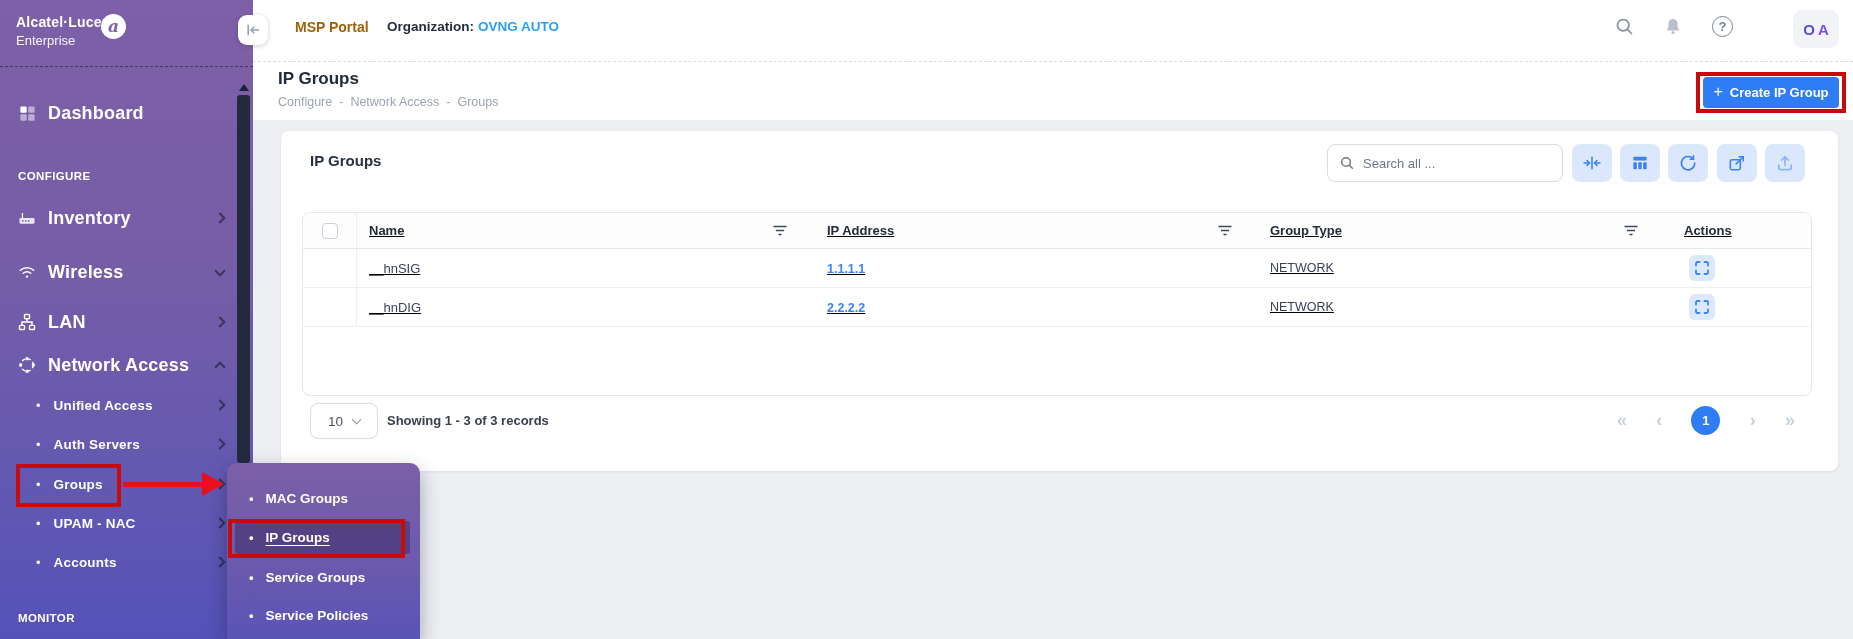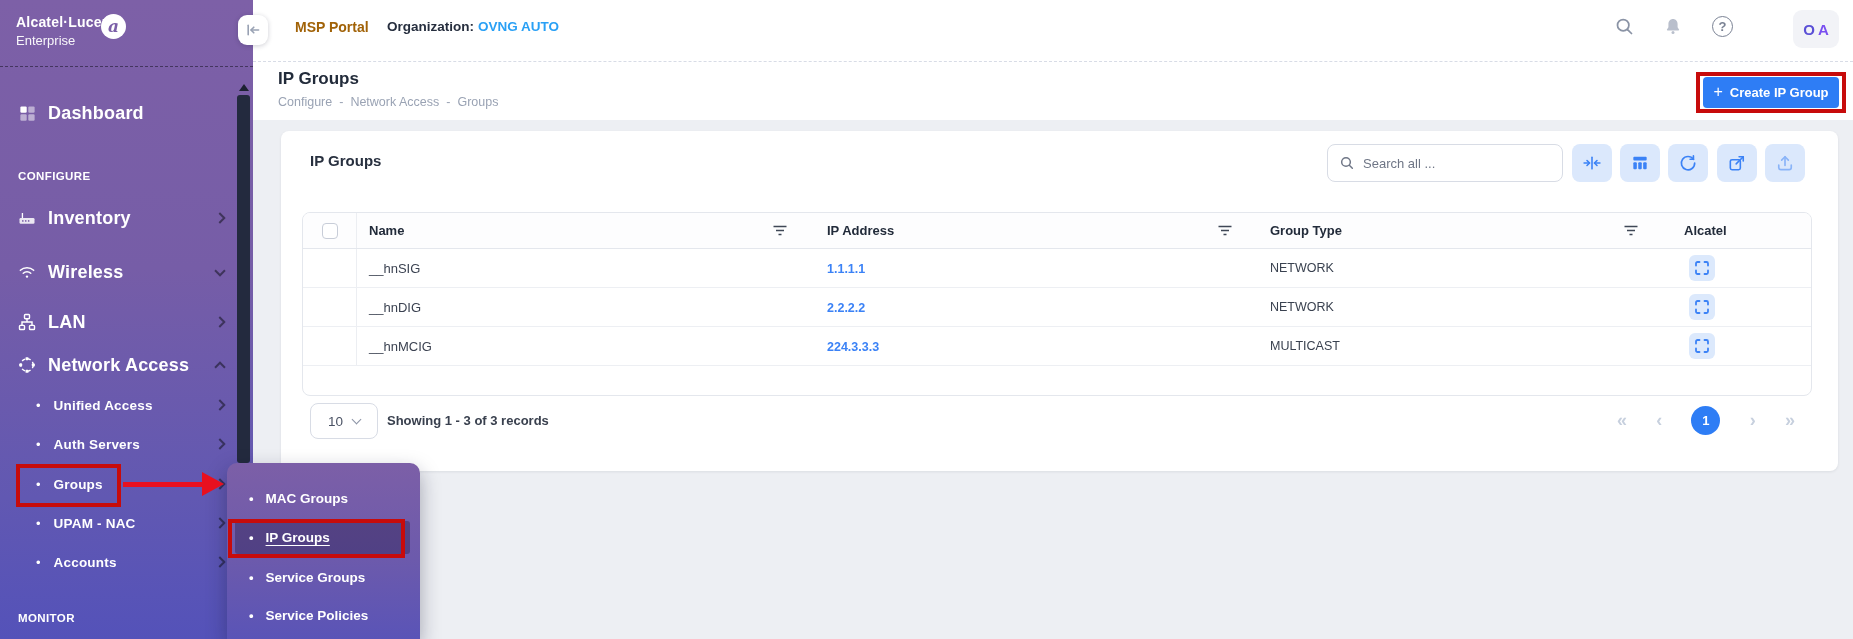--- a/index.html
+++ b/index.html
@@ -77,21 +77,21 @@
 
   .search-box { position:absolute; left:1046px; top:13px; width:236px; height:38px; border:1px solid #d8dce5; border-radius:8px;
     background:#fff; display:flex; align-items:center; padding-left:11px; gap:8px; }
   .search-input { border:none; outline:none; width:180px; font-size:13px; color:#3b4251; font-family:inherit; background:transparent; }
   .search-input::placeholder { color:#6f7686; }
 
   .tool-btn { position:absolute; top:13px; width:40px; height:38px; background:#dbe8fc; border:none; border-radius:8px;
     display:flex; align-items:center; justify-content:center; cursor:pointer; }
 
   .table { position:absolute; left:21px; top:81px; width:1510px; height:184px; border:1px solid #e4e7ed; border-radius:8px; overflow:hidden; background:#fff; }
-  .t-head, .t-row { display:grid; grid-template-columns:54px 444px 445px 410px 157px; align-items:center; }
+  .t-head, .t-row { display:grid; grid-template-columns:54px 444px 445px 410px 157px; align-items:center;text-decoration:underline; }
   .t-head { height:36px; border-bottom:1px solid #e4e7ed; background:#fdfdfe; }
   .t-row { height:39px; border-bottom:1px solid #edeff3; }
   .th { font-size:13px; font-weight:bold; color:#222b3a; display:flex; align-items:center; justify-content:space-between; }
   .cell-check { display:flex; align-items:center; justify-content:center; height:100%; border-right:1px solid #eceef2; }
   .checkbox { width:16px; height:16px; border:1.5px solid #c8cdd8; border-radius:4px; background:#fff; cursor:pointer; }
   .pad-name { padding-left:12px; padding-right:14px; }
   .pad-ip { padding-left:26px; padding-right:14px; }
   .pad-type { padding-left:24px; padding-right:18px; }
   .pad-act { padding-left:28px; }
   .td { font-size:13px; color:#3b4251; }
@@ -351,21 +351,21 @@
         </div>
         <div class="th pad-type">
           <span>Group Type</span>
           <svg width="14" height="11" viewBox="0 0 14 11">
               <line x1="0.5" y1="1.5" x2="13.5" y2="1.5" stroke="#3f4756" stroke-width="1.7"></line>
               <line x1="3" y1="5.5" x2="11" y2="5.5" stroke="#3f4756" stroke-width="1.7"></line>
               <line x1="5.5" y1="9.5" x2="8.5" y2="9.5" stroke="#3f4756" stroke-width="1.7"></line>
             </svg>
         </div>
         <div class="th pad-act">
-          <span>Alcatel</span>
+          <span>Actions</span>
         </div>
       </div>
 
       <div class="t-row">
         <div class="cell-check"></div>
         <div class="td pad-name">__hnSIG</div>
         <div class="td pad-ip"><span class="ip-link">1.1.1.1</span></div>
         <div class="td pad-type type-txt">NETWORK</div>
         <div class="td pad-act">
           <button class="act-btn">
@@ -389,36 +389,20 @@
             <svg width="14" height="14" viewBox="0 0 14 14" fill="none" stroke="#3b82f6" stroke-width="1.8" stroke-linecap="round">
                 <path d="M1 4.5 V2.5 A1.5 1.5 0 0 1 2.5 1 H4.5"></path>
                 <path d="M9.5 1 h2 A1.5 1.5 0 0 1 13 2.5 v2"></path>
                 <path d="M13 9.5 v2 A1.5 1.5 0 0 1 11.5 13 h-2"></path>
                 <path d="M4.5 13 h-2 A1.5 1.5 0 0 1 1 11.5 v-2"></path>
               </svg>
           </button>
         </div>
       </div>
 
-      <div class="t-row">
-        <div class="cell-check"></div>
-        <div class="td pad-name">__hnMCIG</div>
-        <div class="td pad-ip"><span class="ip-link">224.3.3.3</span></div>
-        <div class="td pad-type type-txt">MULTICAST</div>
-        <div class="td pad-act">
-          <button class="act-btn">
-            <svg width="14" height="14" viewBox="0 0 14 14" fill="none" stroke="#3b82f6" stroke-width="1.8" stroke-linecap="round">
-                <path d="M1 4.5 V2.5 A1.5 1.5 0 0 1 2.5 1 H4.5"></path>
-                <path d="M9.5 1 h2 A1.5 1.5 0 0 1 13 2.5 v2"></path>
-                <path d="M13 9.5 v2 A1.5 1.5 0 0 1 11.5 13 h-2"></path>
-                <path d="M4.5 13 h-2 A1.5 1.5 0 0 1 1 11.5 v-2"></path>
-              </svg>
-          </button>
-        </div>
-      </div>
       <div class="filler"></div>
     </div>
 
     <div class="pagesize">
       <span>10</span>
       <span class="ps-chev"></span>
     </div>
     <div class="summary">Showing 1 - 3 of 3 records</div>
 
     <div class="pager">

